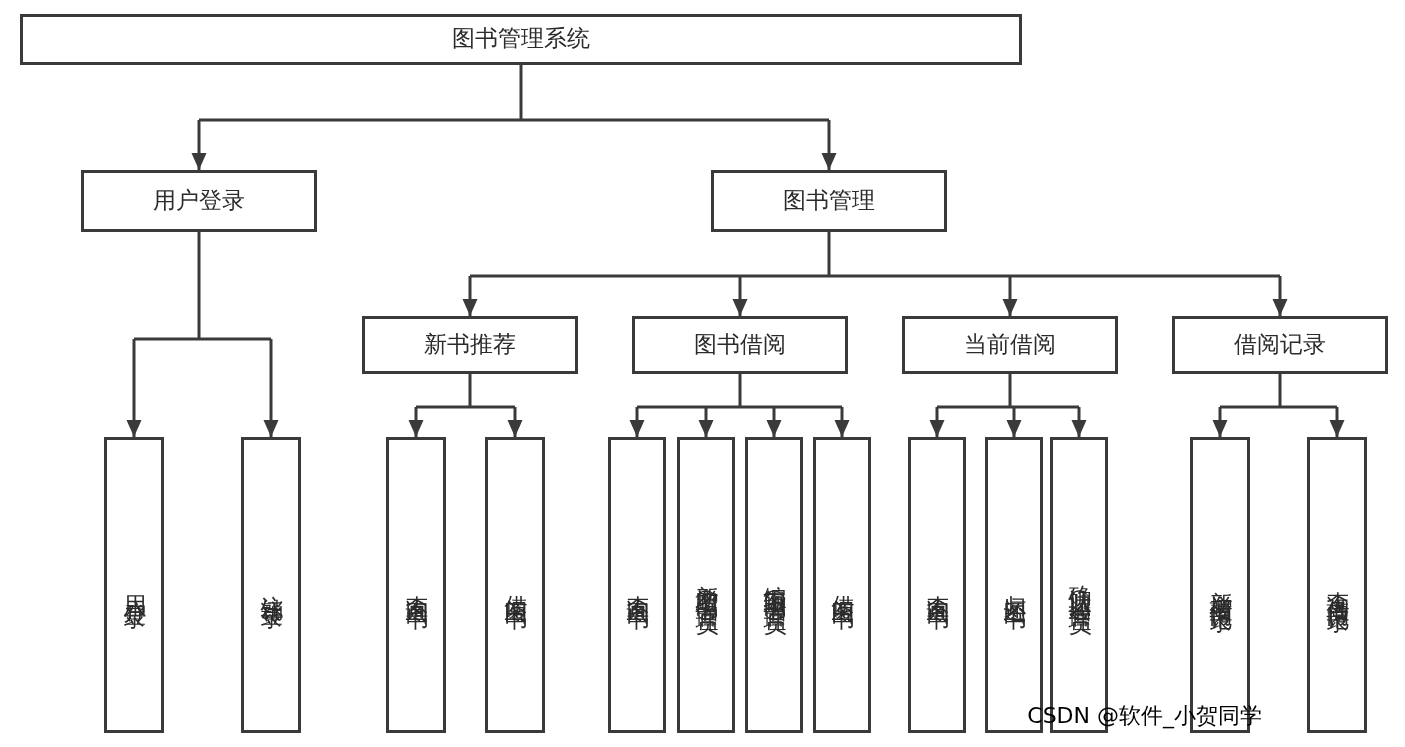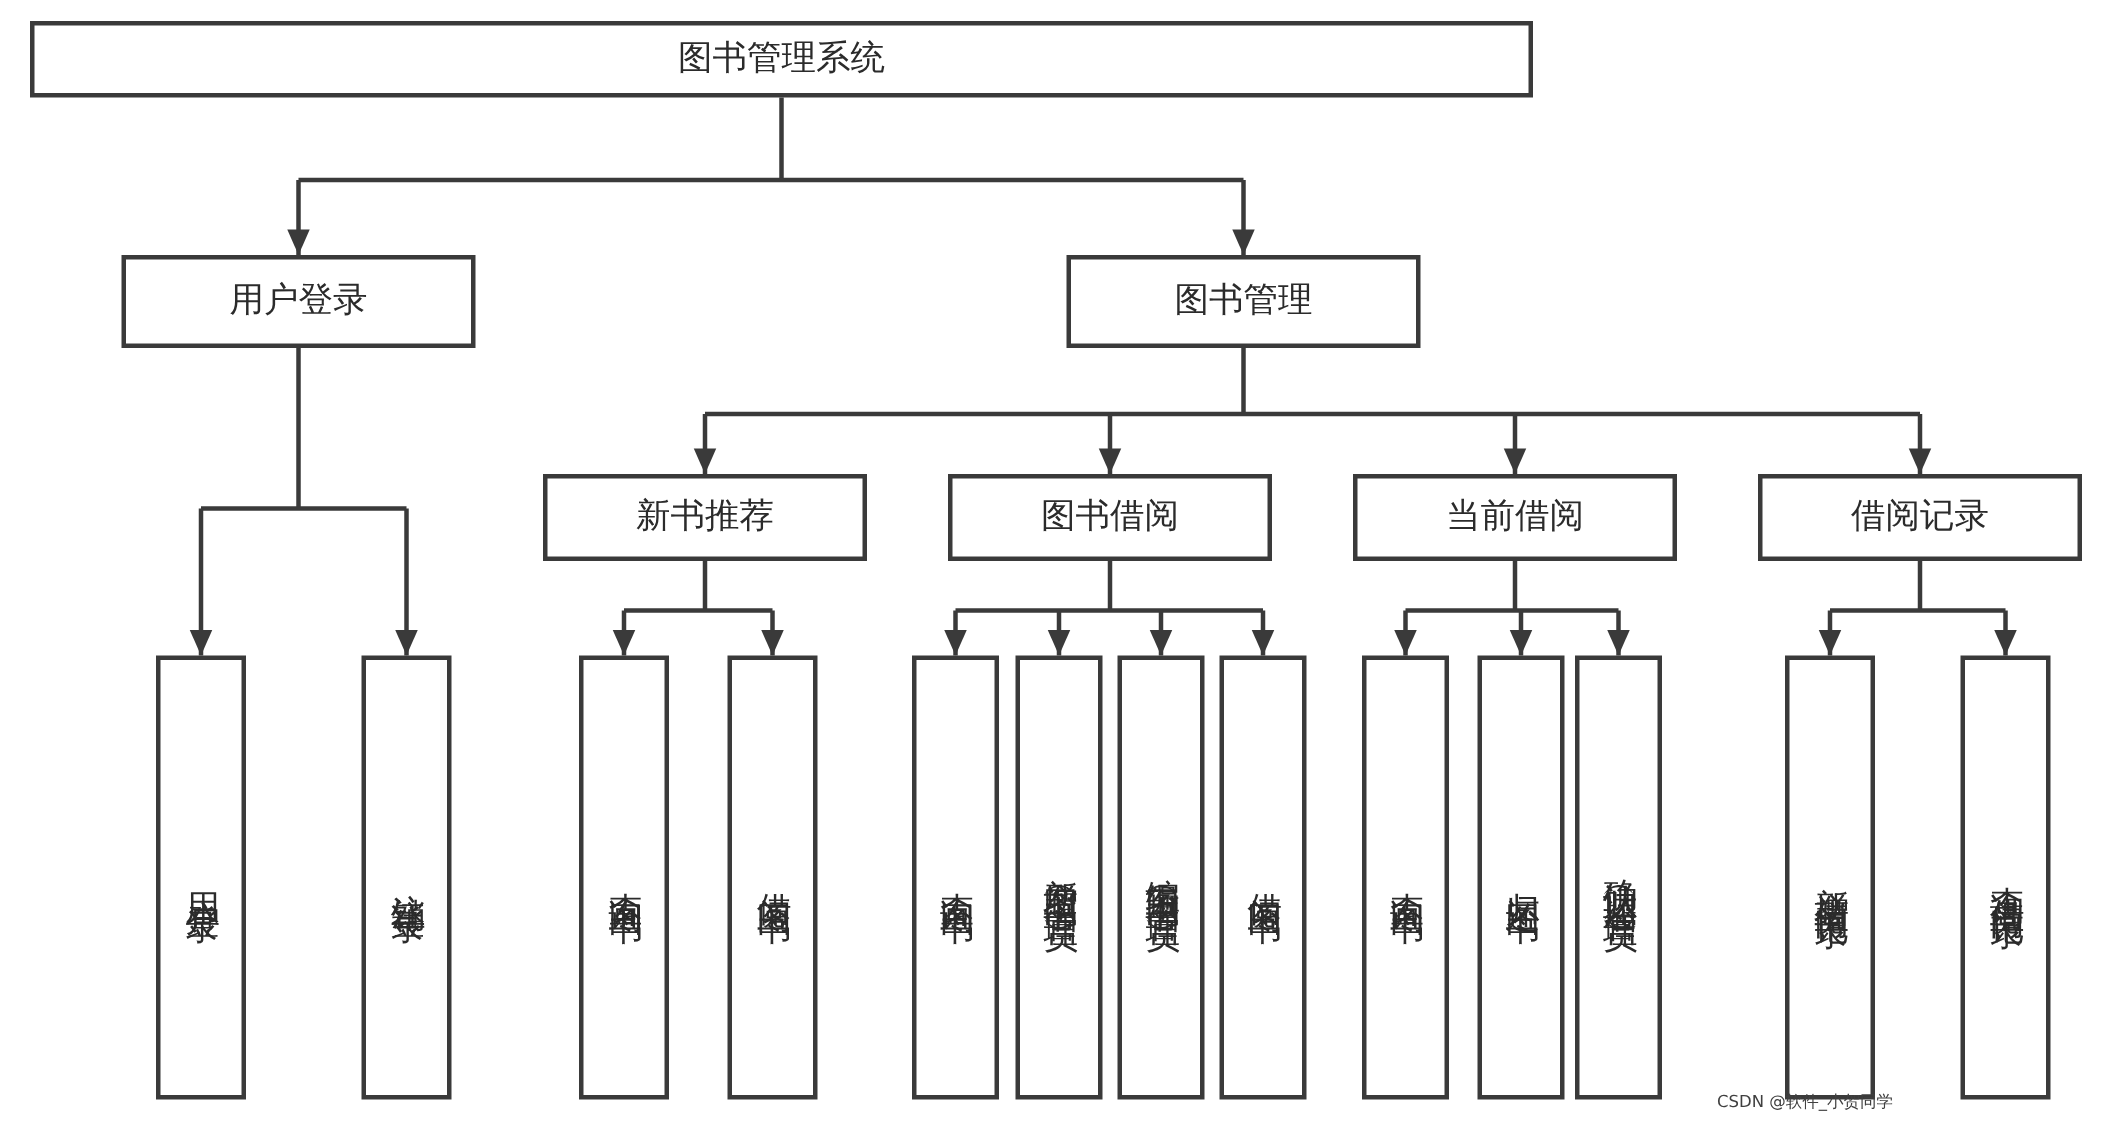--- a/index.html
+++ b/index.html
@@ -52,24 +52,24 @@
     font-size: 23px;
     fill: #2b2b2b;
     text-anchor: middle;
     dominant-baseline: middle;
     writing-mode: vertical-rl;
     letter-spacing: 4px;
   }
   .watermark {
     position: absolute;
     right: 10px;
-    bottom: 5px;
-    font-family: "DejaVu Sans", "Liberation Sans", sans-serif;
-    font-size: 11px;
-    color: #404040;
+    bottom: 16px;
+    font-family: "DejaVu Sans", "Liberation Sans", sans-serif;
+    font-size: 22px;
+    color: #000000;
     white-space: nowrap;
     pointer-events: none;
   }
 </style>
 </head>
 <body>
 
 <div id="diagram-root">
 
   <svg id="tree-svg" viewBox="0 0 1405 747">

